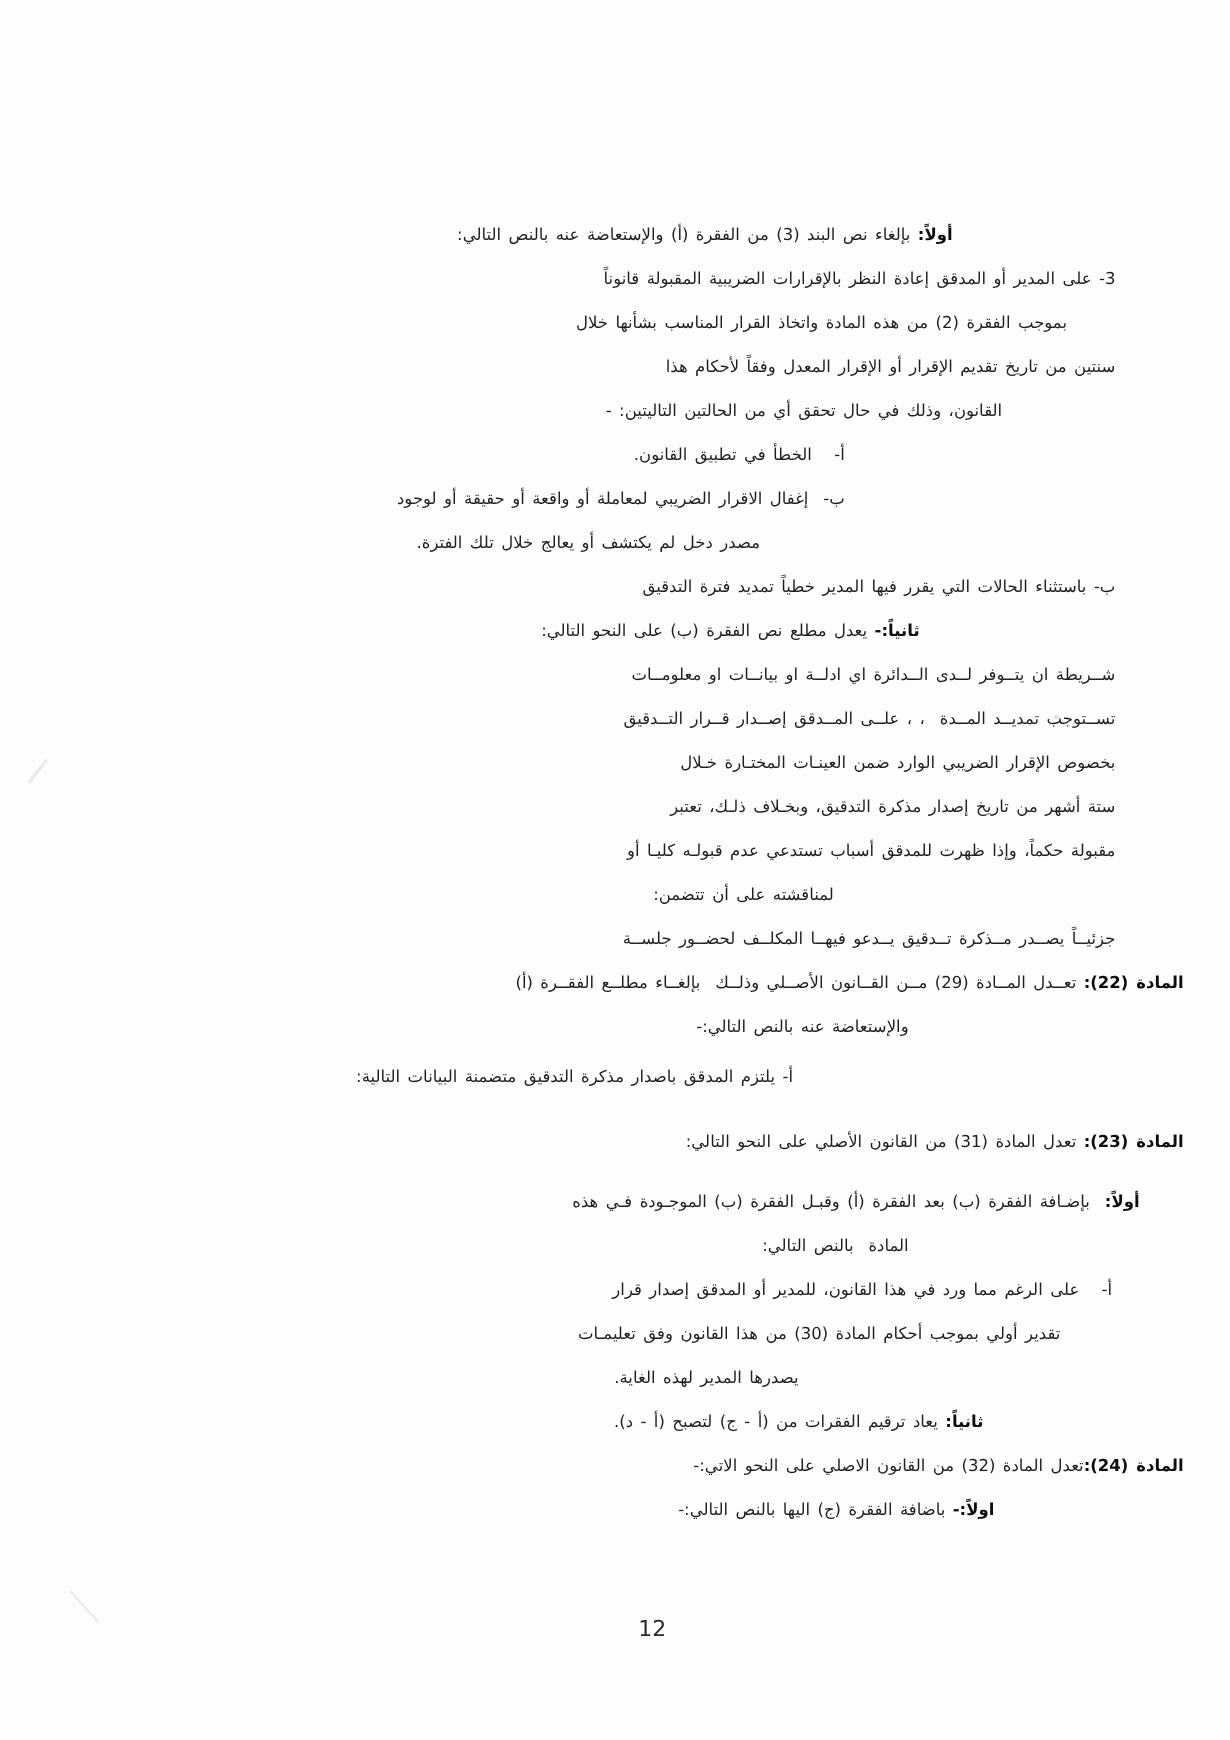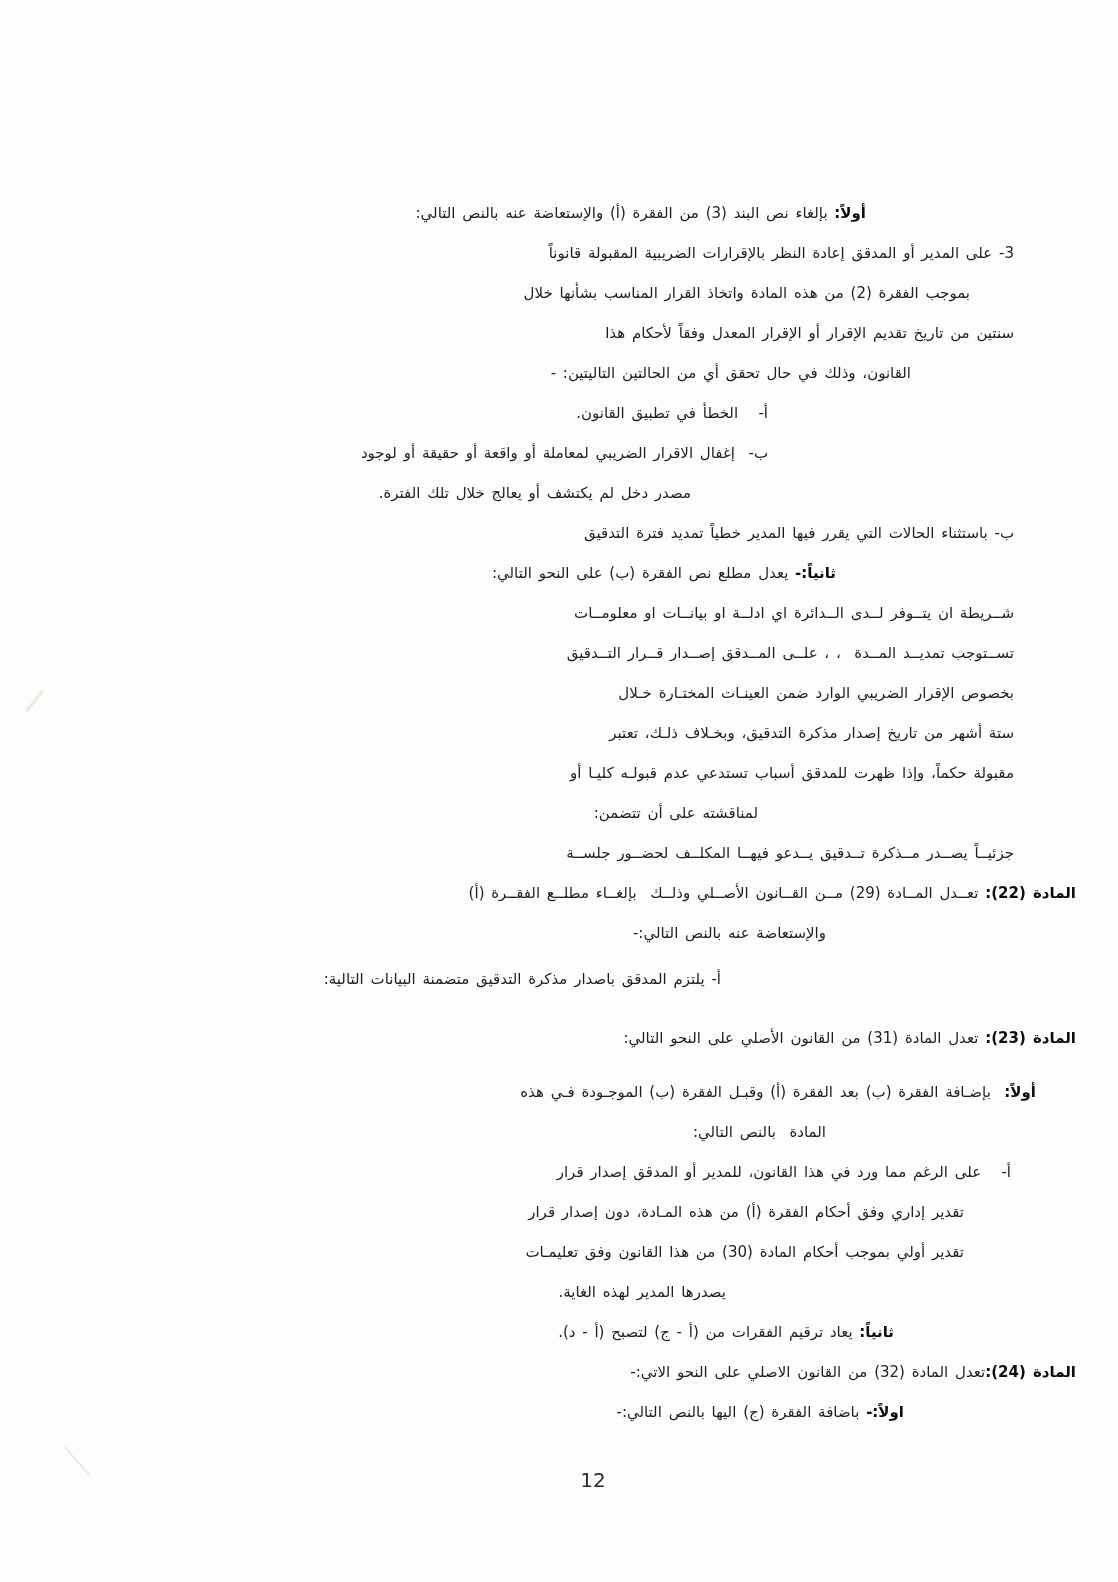--- a/index.html
+++ b/index.html
@@ -79,21 +79,20 @@
     <div class="ln" style="margin-right:0"><b>المادة (22):</b><span> تعــدل المــادة (29) مــن القــانون الأصــلي وذلــك  بإلغــاء مطلــع الفقــرة (أ)</span></div>
     <div class="ln" style="margin-right:250px"><span>والإستعاضة عنه بالنص التالي:-</span></div>
     <div class="ln mt6" style="margin-right:355px"><span>أ- يلتزم المدقق باصدار مذكرة التدقيق متضمنة البيانات التالية:</span></div>
   </div>
 
   <div>
     <div class="ln mt19" style="margin-right:0"><b>المادة (23):</b><span> تعدل المادة (31) من القانون الأصلي على النحو التالي:</span></div>
     <div class="ln mt14" style="margin-right:40px"><b>أولاً:</b><span>  بإضـافة الفقرة (ب) بعد الفقرة (أ) وقبـل الفقرة (ب) الموجـودة فـي هذه</span></div>
     <div class="ln" style="margin-right:250px"><span>المادة  بالنص التالي:</span></div>
     <div class="ln" style="margin-right:65px"><span>أ-   على الرغم مما ورد في هذا القانون، للمدير أو المدقق إصدار قرار</span></div>
-    <div class="ln" style="margin-right:112px"><span>تقدير إداري وفق أحكام الفقرة (أ) من هذه المـادة، دون إصدار قرار</span></div>
     <div class="ln" style="margin-right:112px"><span>تقدير أولي بموجب أحكام المادة (30) من هذا القانون وفق تعليمـات</span></div>
     <div class="ln" style="margin-right:350px"><span>يصدرها المدير لهذه الغاية.</span></div>
     <div class="ln" style="margin-right:182px"><b>ثانياً:</b><span> يعاد ترقيم الفقرات من (أ - ج) لتصبح (أ - د).</span></div>
   </div>
 
   <div>
     <div class="ln" style="margin-right:0"><b>المادة (24):</b><span>تعدل المادة (32) من القانون الاصلي على النحو الاتي:-</span></div>
     <div class="ln" style="margin-right:172px"><b>اولاً:-</b><span> باضافة الفقرة (ج) اليها بالنص التالي:-</span></div>
   </div>
 

